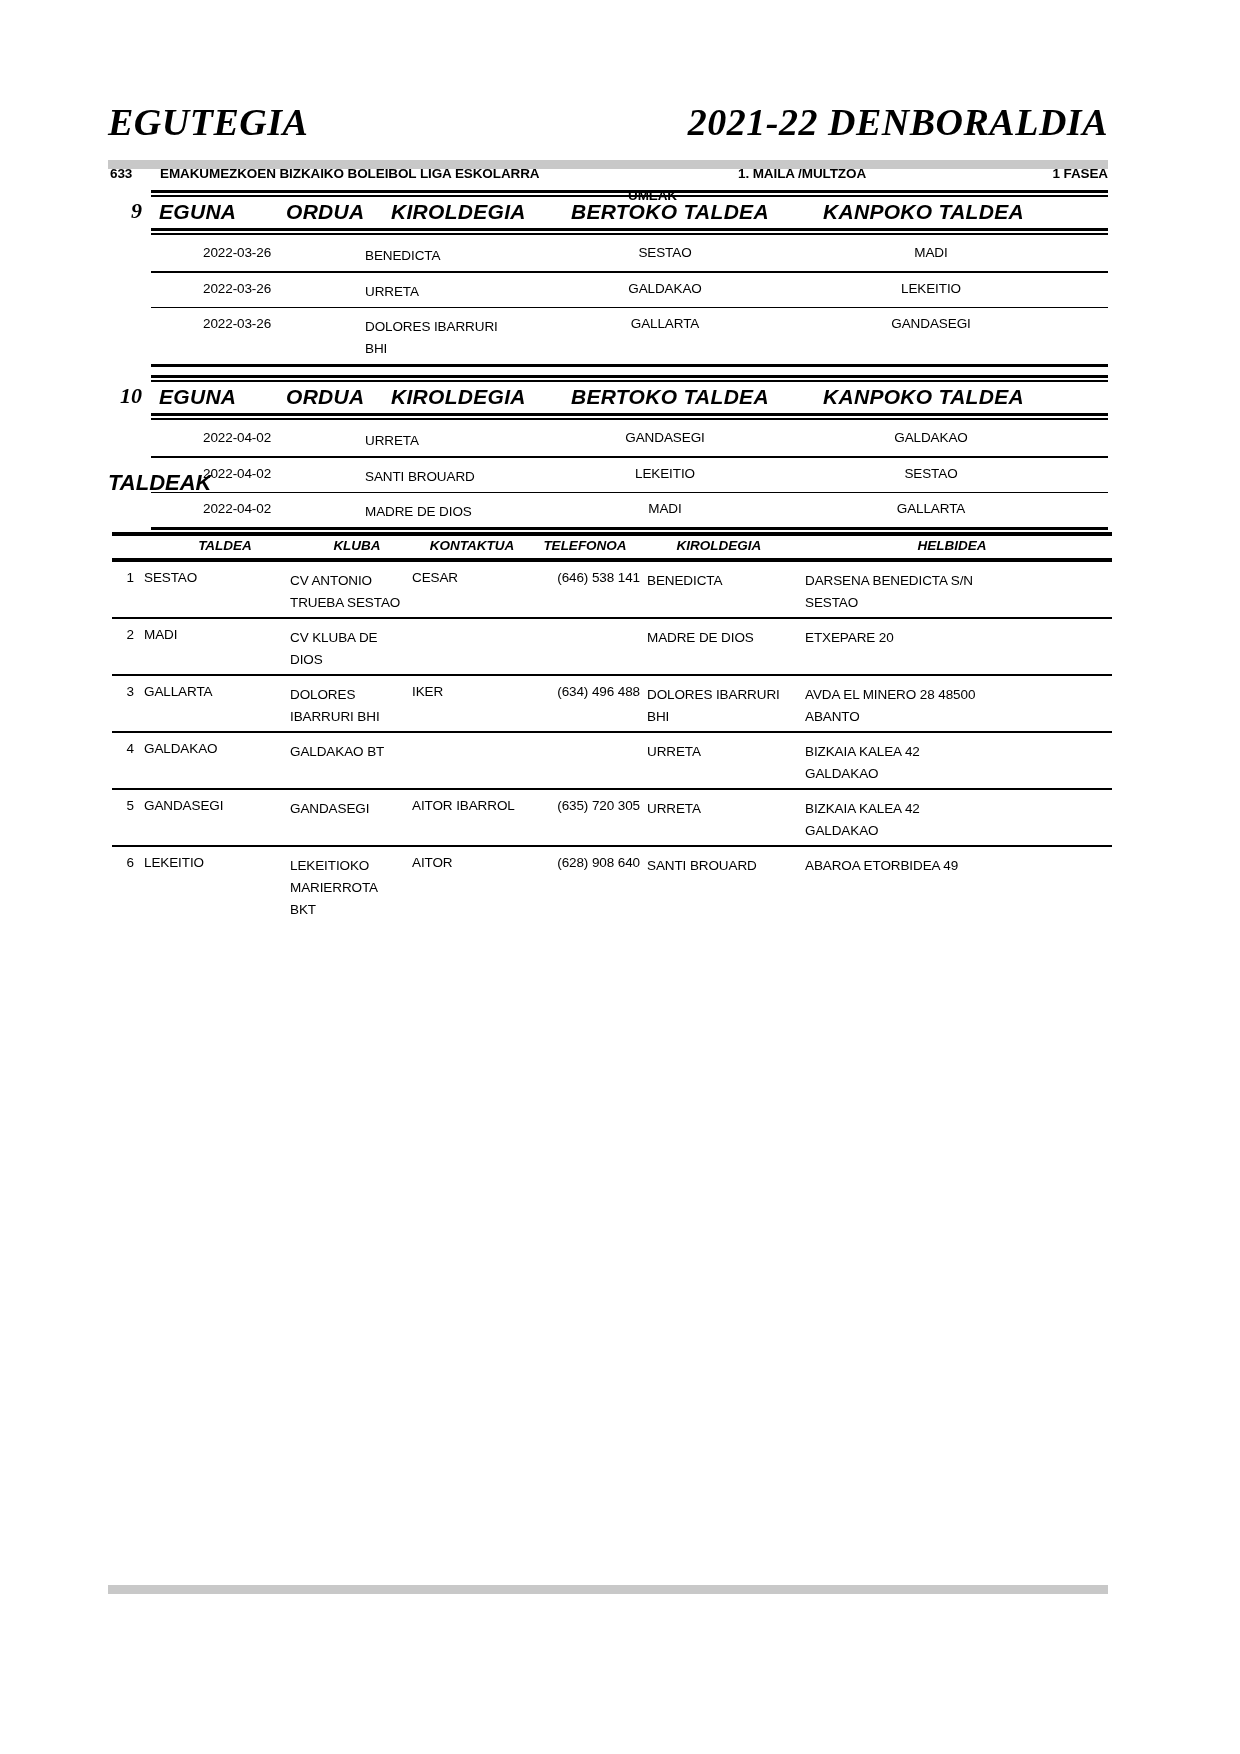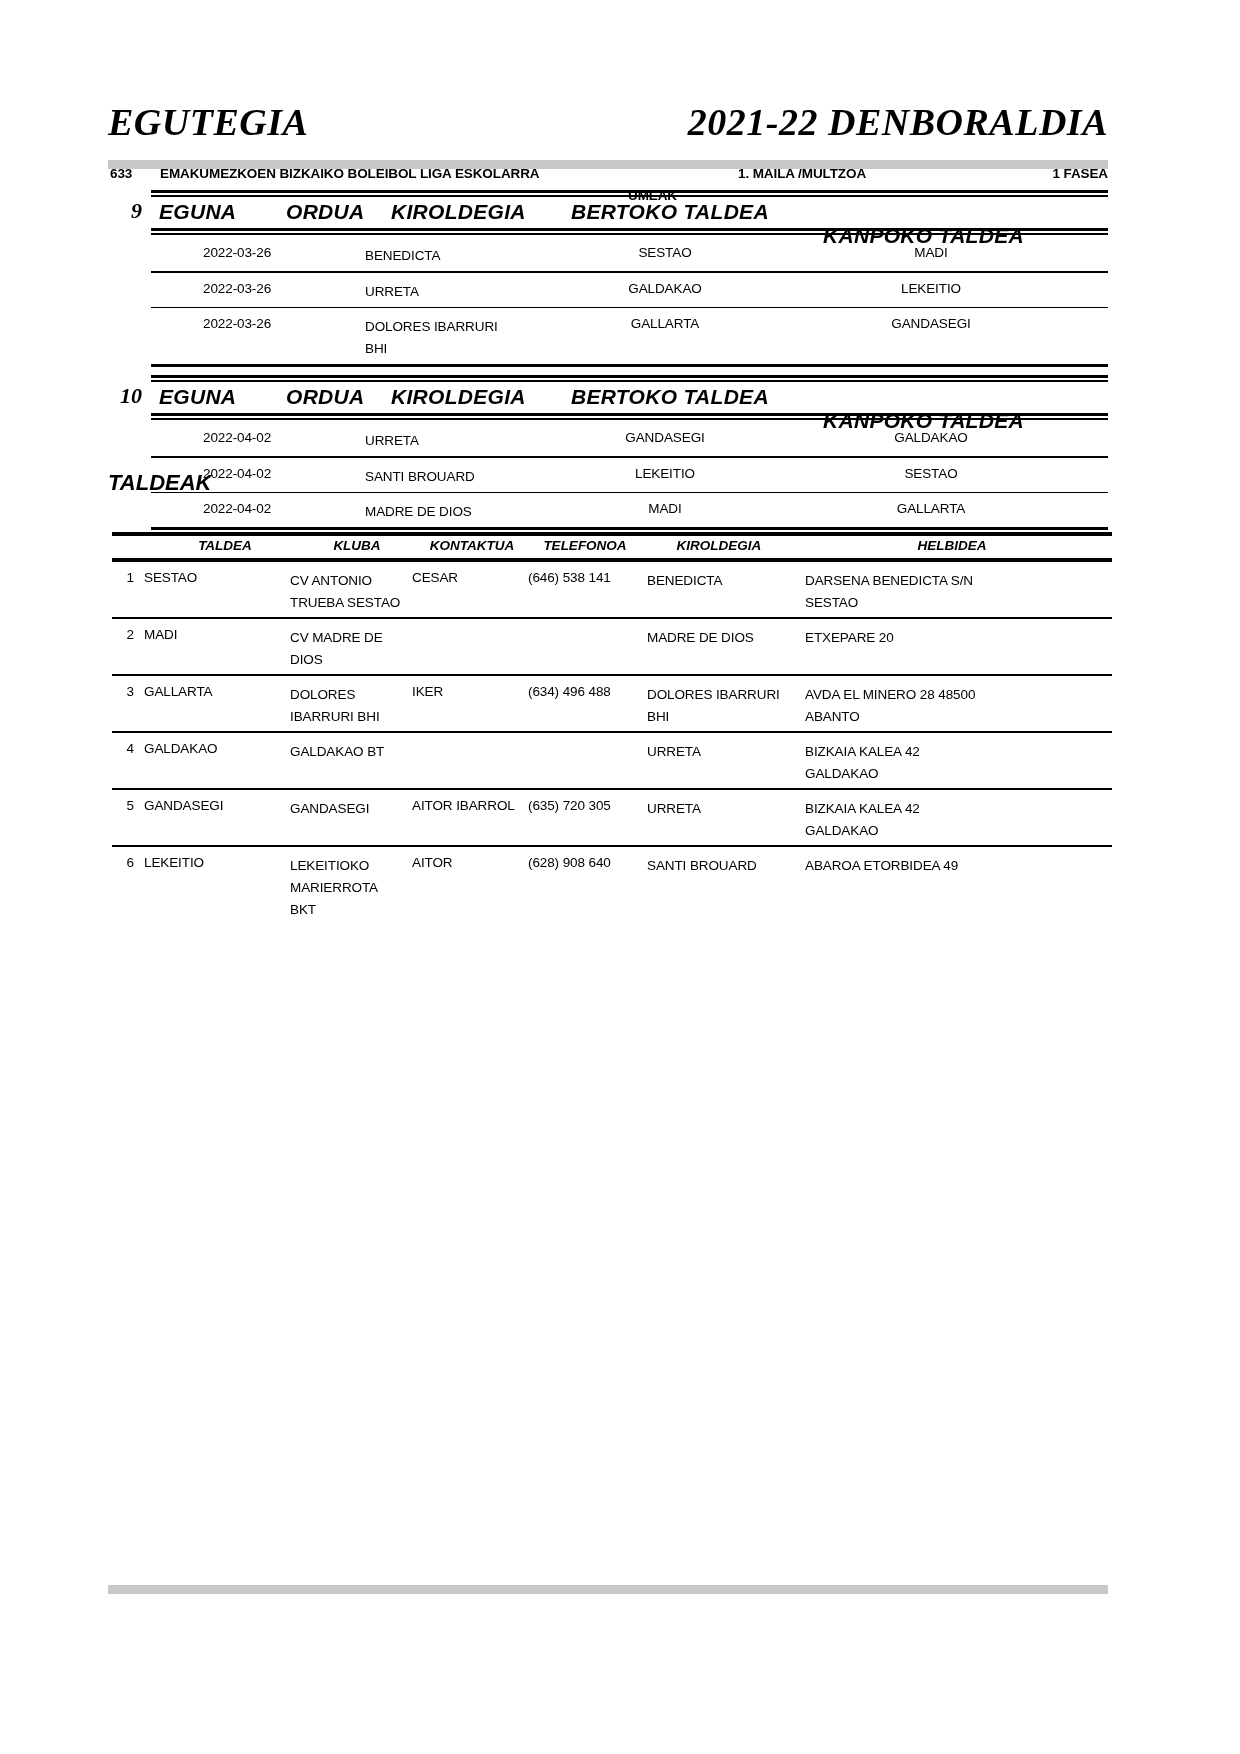--- a/index.html
+++ b/index.html
@@ -114,21 +114,21 @@
     font-family: "Liberation Sans", sans-serif;
     font-style: italic;
     font-weight: bold;
     font-size: 21px;
     letter-spacing: 0.3px;
   }
   .sh-eguna  { position: absolute; left: 8px;   top: 0; }
   .sh-ordua  { position: absolute; left: 135px; top: 0; }
   .sh-kirol  { position: absolute; left: 240px; top: 0; }
   .sh-berto  { position: absolute; left: 420px; top: 0; }
-  .sh-kanpo  { position: absolute; left: 672px; top: 0; margin-top: 24px; }
+  .sh-kanpo  { position: absolute; left: 672px; top: 0; }
 
   .sched-row {
     position: absolute;
     left: 43px;
     width: 957px;
     font-size: 13.5px;
     letter-spacing: -0.1px;
   }
   .sr-eguna { position: absolute; left: 52px;  top: 0; white-space: nowrap; text-align: right; }
   .sr-ordua { position: absolute; left: 150px; top: 0; }
@@ -185,21 +185,21 @@
     position: absolute;
     left: 0;
     width: 1000px;
     font-size: 13.5px;
     letter-spacing: -0.1px;
   }
   .tr-num    { position: absolute; left: 4px;   width: 18px; text-align: right; }
   .tr-taldea { position: absolute; left: 32px;  width: 140px; }
   .tr-kluba  { position: absolute; left: 178px; width: 118px; }
   .tr-kont   { position: absolute; left: 300px; width: 118px; }
-  .tr-tel    { position: absolute; left: 416px; width: 112px; text-align: left; white-space: nowrap; }
+  .tr-tel    { position: absolute; left: 416px; width: 112px; text-align: right; white-space: nowrap; }
   .tr-kirol  { position: absolute; left: 535px; width: 155px; }
   .tr-helb   { position: absolute; left: 693px; width: 300px; }
   .cellline  { display: block; line-height: 22px; }
 
   
   .gray-bar.bottom { top: 1585px; }
   .footer {
     position: absolute;
     left: 108px;
     top: 1610px;
@@ -352,21 +352,21 @@
         <span class="tr-helb">
           <span class="cellline">DARSENA BENEDICTA S/N</span>
           <span class="cellline">SESTAO</span>
         </span>
       </div>
       <div class="t-rule-thin" style="top: 85px;"></div>
       <div class="teams-row" style="top: 95px;">
         <span class="tr-num">2</span>
         <span class="tr-taldea">MADI</span>
         <span class="tr-kluba">
-          <span class="cellline">CV MADRE DE</span>
+          <span class="cellline">CV KLUBA DE</span>
           <span class="cellline">DIOS</span>
         </span>
         <span class="tr-kont"></span>
         <span class="tr-tel"></span>
         <span class="tr-kirol">
           <span class="cellline">MADRE DE DIOS</span>
         </span>
         <span class="tr-helb">
           <span class="cellline">ETXEPARE 20</span>
         </span>

